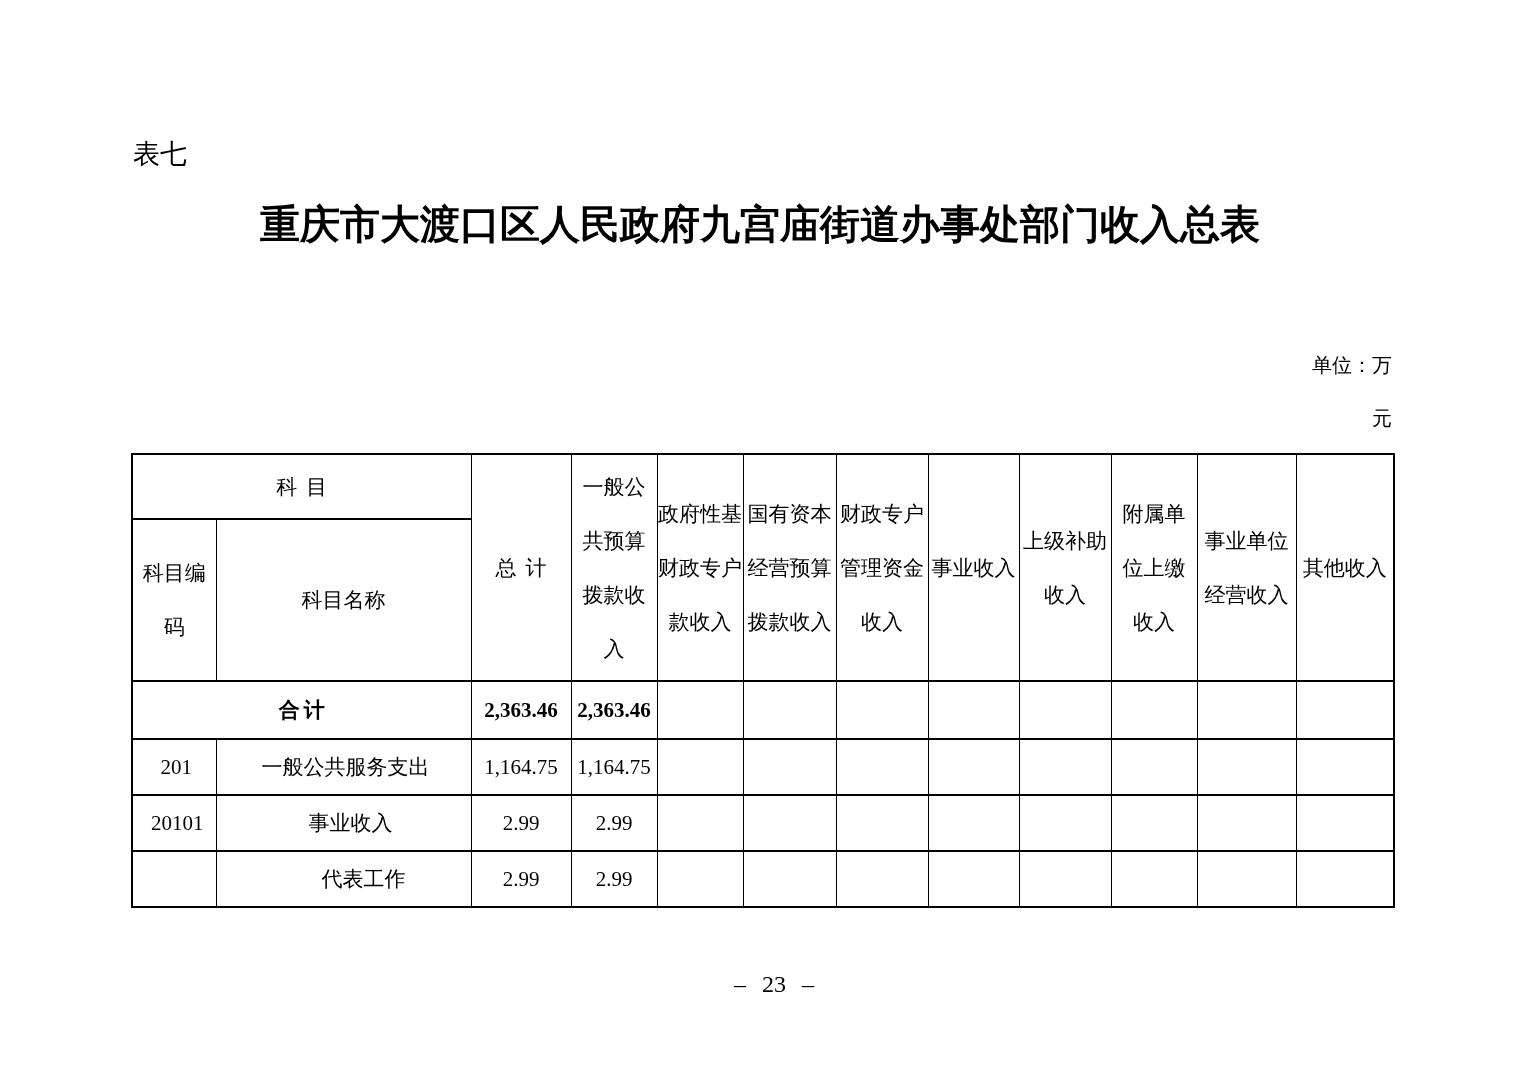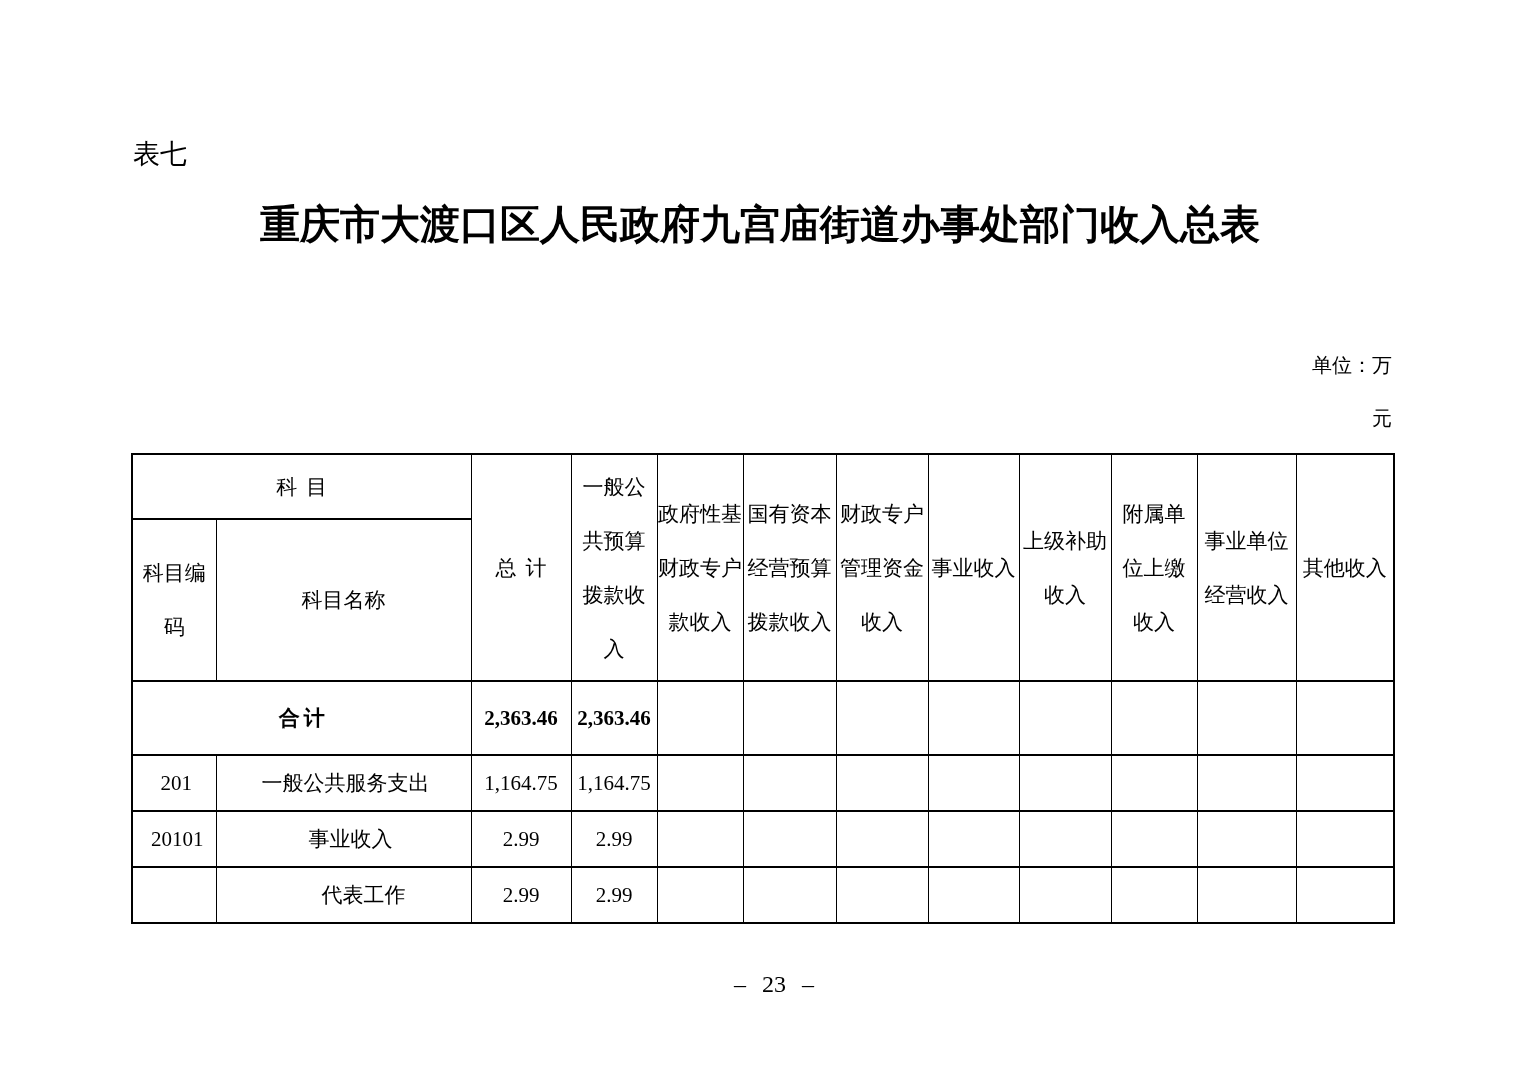--- a/index.html
+++ b/index.html
@@ -30,21 +30,21 @@
   }
   table.revenue td {
     border:1px solid #000;
     border-top-width:2px; border-bottom-width:2px;
     padding:0; text-align:center; vertical-align:middle;
     font-size:21px; line-height:54px; white-space:pre-line;
     overflow:hidden;
   }
   tr.rA { height:65px; }
   tr.rB { height:162px; }
-  tr.rT { height:74px; }
+  tr.rT { height:58px; }
   tr.rD { height:44px; }
 
   td.spread { letter-spacing:9px; text-indent:9px; }
 
   td.num {
     text-align:right; padding-right:5px;
     font-size:22px; line-height:normal; white-space:nowrap;
   }
   td.bold { font-weight:bold; }
   td.code-cell { text-align:left; font-size:22px; line-height:normal; white-space:nowrap; }

